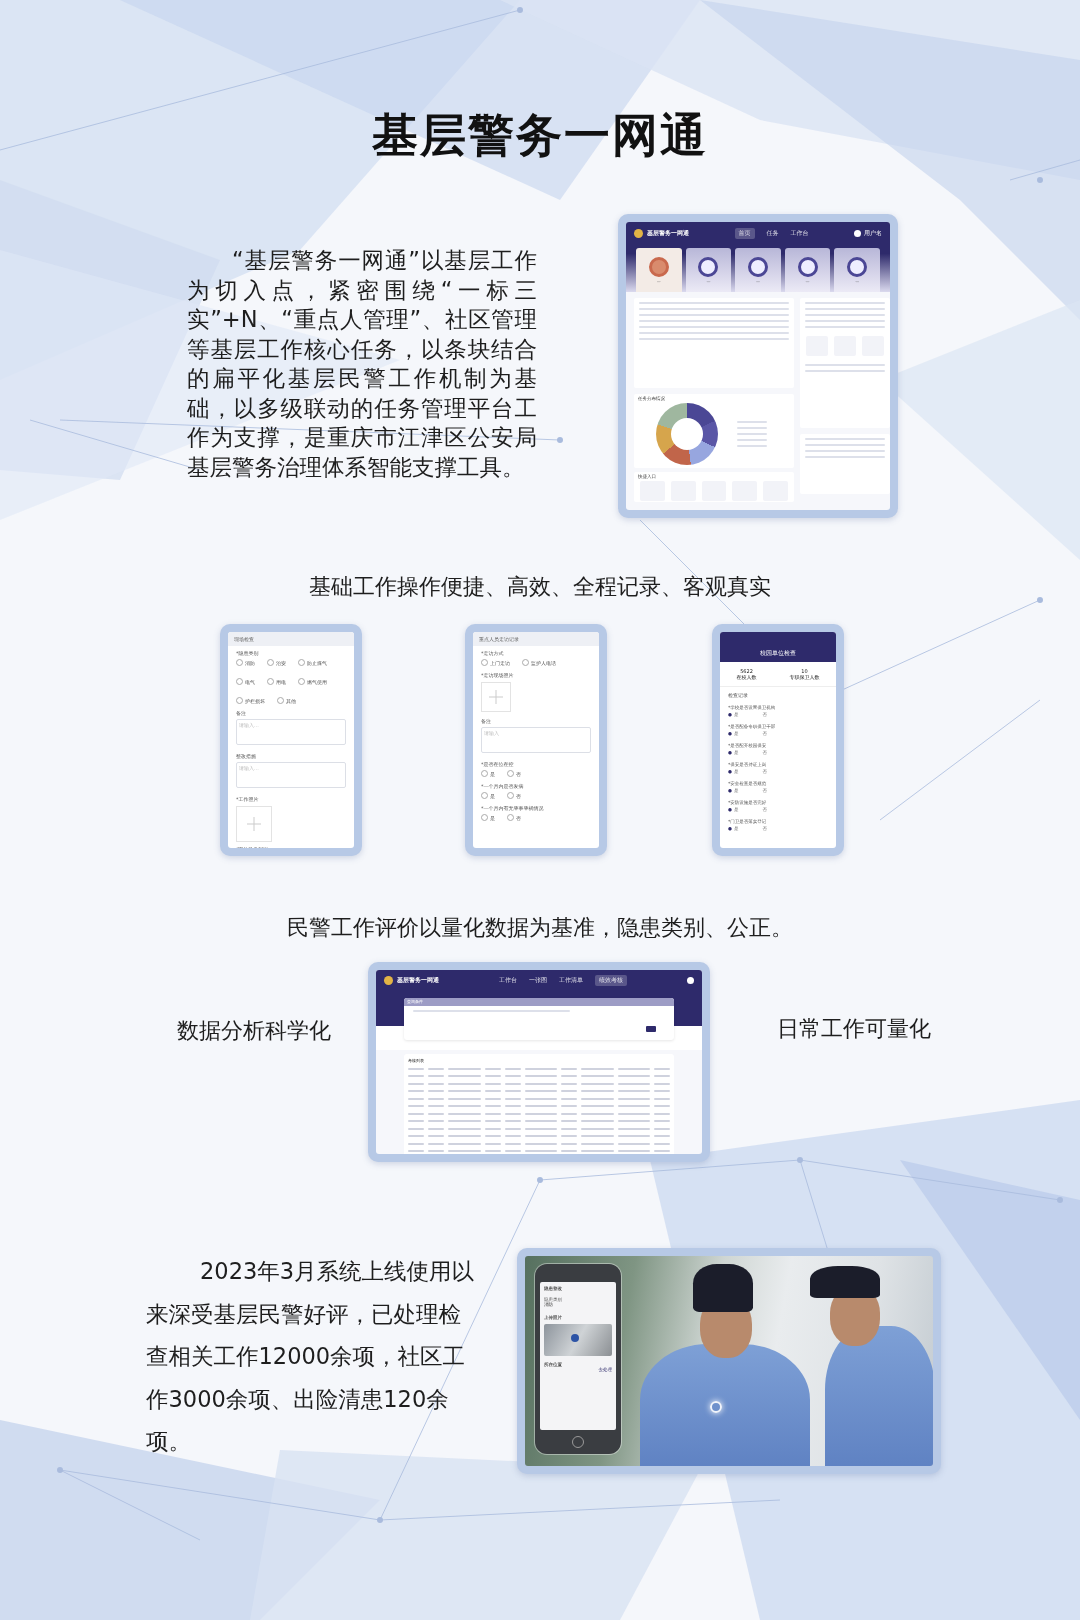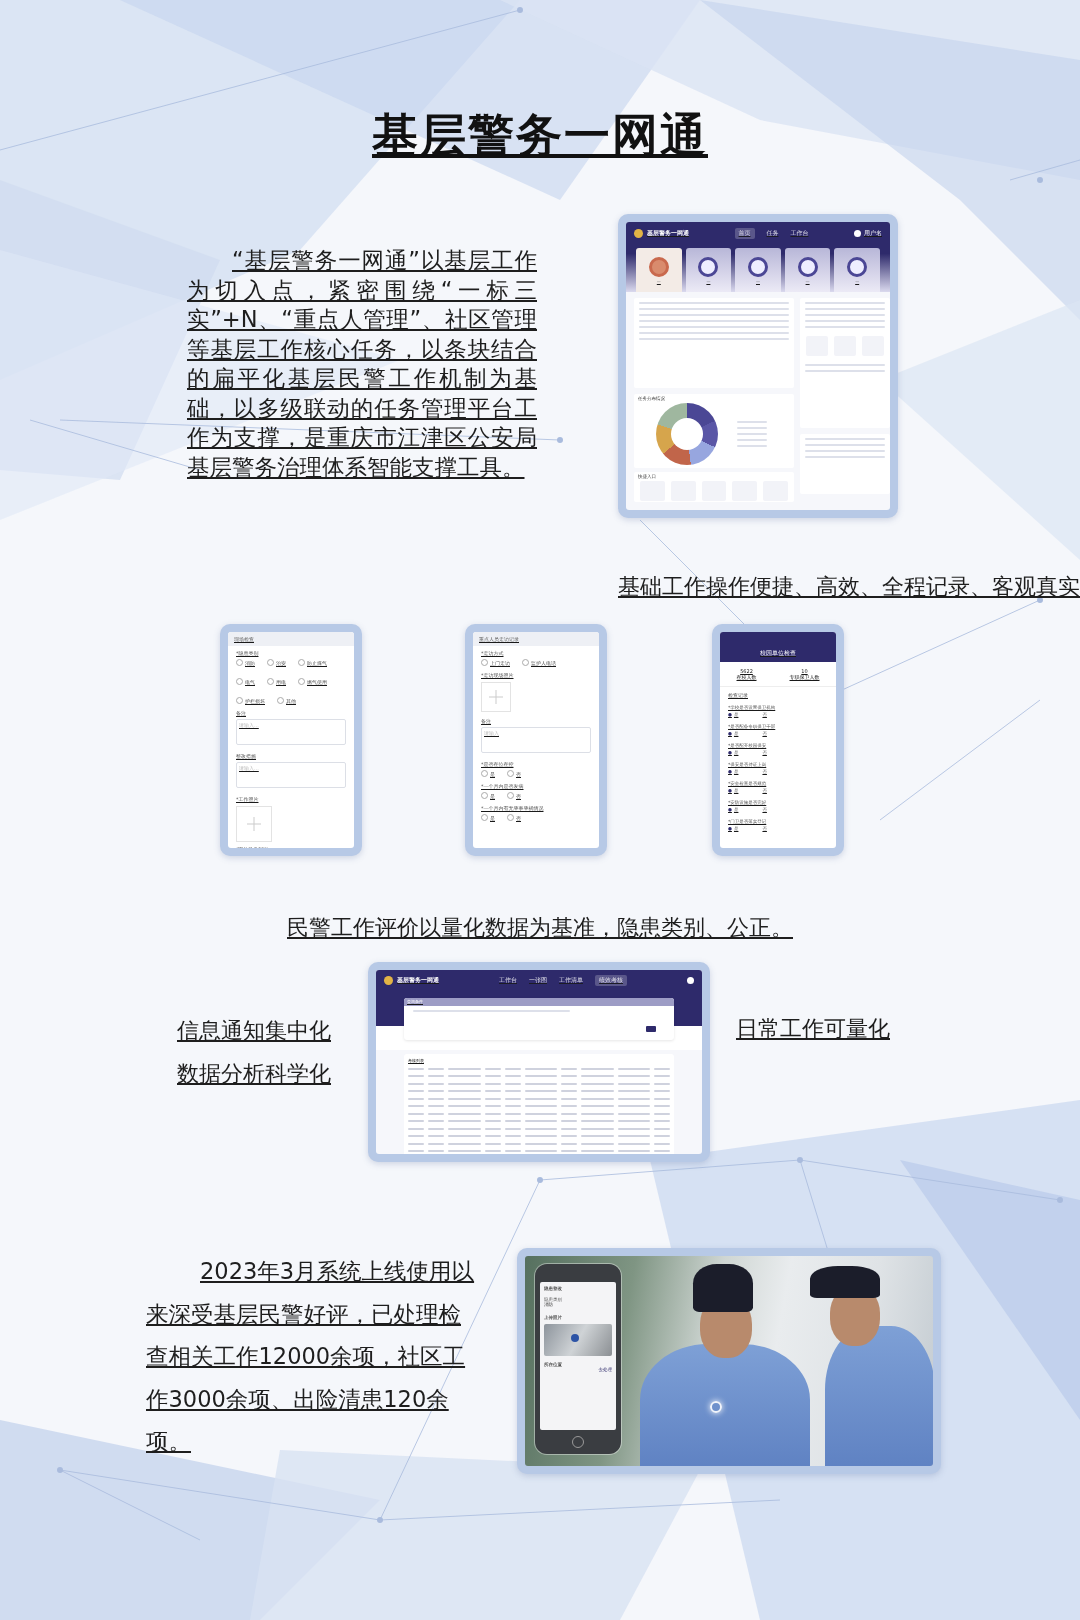--- a/index.html
+++ b/index.html
@@ -4,21 +4,21 @@
 <style>
   * { box-sizing: border-box; margin: 0; padding: 0; }
   html, body { width: 1080px; height: 1620px; overflow: hidden; }
   body {
     position: relative;
     font-family: "DejaVu Sans", "Liberation Sans", sans-serif;
     color: #1a1a1a;
     background: #f3f6fb;
   }
   .bg { position: absolute; inset: 0; z-index: 0; }
-  .abs { position: absolute; z-index: 1; text-decoration: underline; }
+  .abs { position: absolute; z-index: 1; }
 
   .title {
     left: 0; width: 1080px; top: 105px; text-align: center;
     font-size: 46px; font-weight: bold; letter-spacing: 2px; color: #111;
   }
   .intro {
     left: 187px; top: 246px; width: 350px;
     font-size: 22.5px; line-height: 29.5px; color: #1e1e1e; text-align: justify;
     text-indent: 2em;
   }
@@ -248,21 +248,21 @@
     </div>
     <div class="panel" style="left:174px; top:212px; width:90px; height:60px;">
       <div class="line"></div>
         <div class="line"></div>
         <div class="line"></div>
         <div class="line"></div>
     </div>
   </div>
 </div>
 
-<div class="abs subhead" style="top:572px;text-align:right;">基础工作操作便捷、高效、全程记录、客观真实</div>
+<div class="abs subhead" style="top:572px;">基础工作操作便捷、高效、全程记录、客观真实</div>
 
 <div class="abs frame" style="left:220px; top:624px; width:142px; height:232px;">
   <div class="frame-inner" style="background:#fff;">
     <div class="phone-header">现场检查</div>
     <div class="phone-body">
       <div>*隐患类别</div>
       <div class="radio-row">
         <span class="radio">消防</span>
         <span class="radio">治安</span>
         <span class="radio">防止煤气</span>
@@ -367,25 +367,24 @@
           <span class="on">是</span>
           <span>否</span>
         </div>
     </div>
   </div>
 </div>
 
 <div class="abs subhead" style="top:913px;">民警工作评价以量化数据为基准，隐患类别、公正。</div>
 
 <div class="abs side-list" style="left:161px; top:1010px; text-align:right; width:170px;">
-  <div>信息通知集中化</div>
   <div>数据分析科学化</div>
 </div>
 
-<div class="abs side-list" style="left:736px; top:1008px; width:180px;">
+<div class="abs side-list" style="left:777px; top:1008px; width:180px;">
   <div>日常工作可量化</div>
 </div>
 
 <div class="abs frame" style="left:368px; top:962px; width:342px; height:200px;">
   <div class="frame-inner">
     <div class="nav" style="height:20px;">
       <span class="logo"></span>
       <span class="brand">基层警务一网通</span>
       <span class="nav-item">工作台</span>
       <span class="nav-item">一张图</span>

